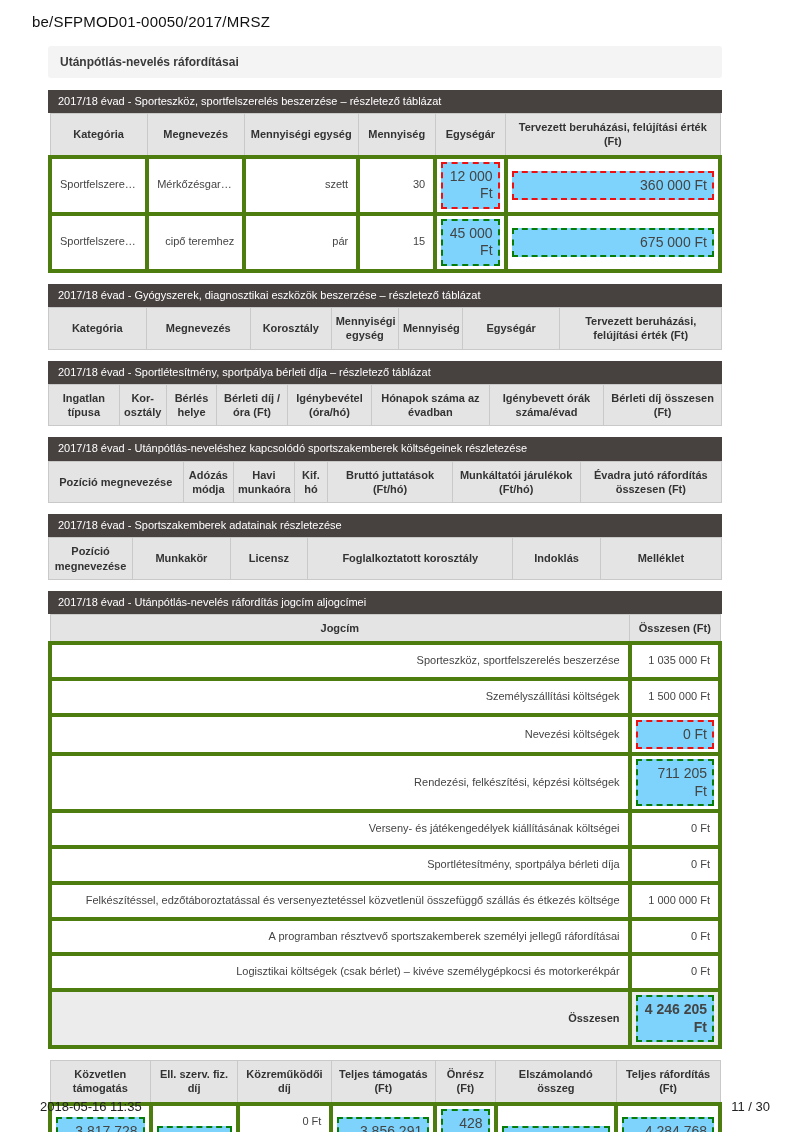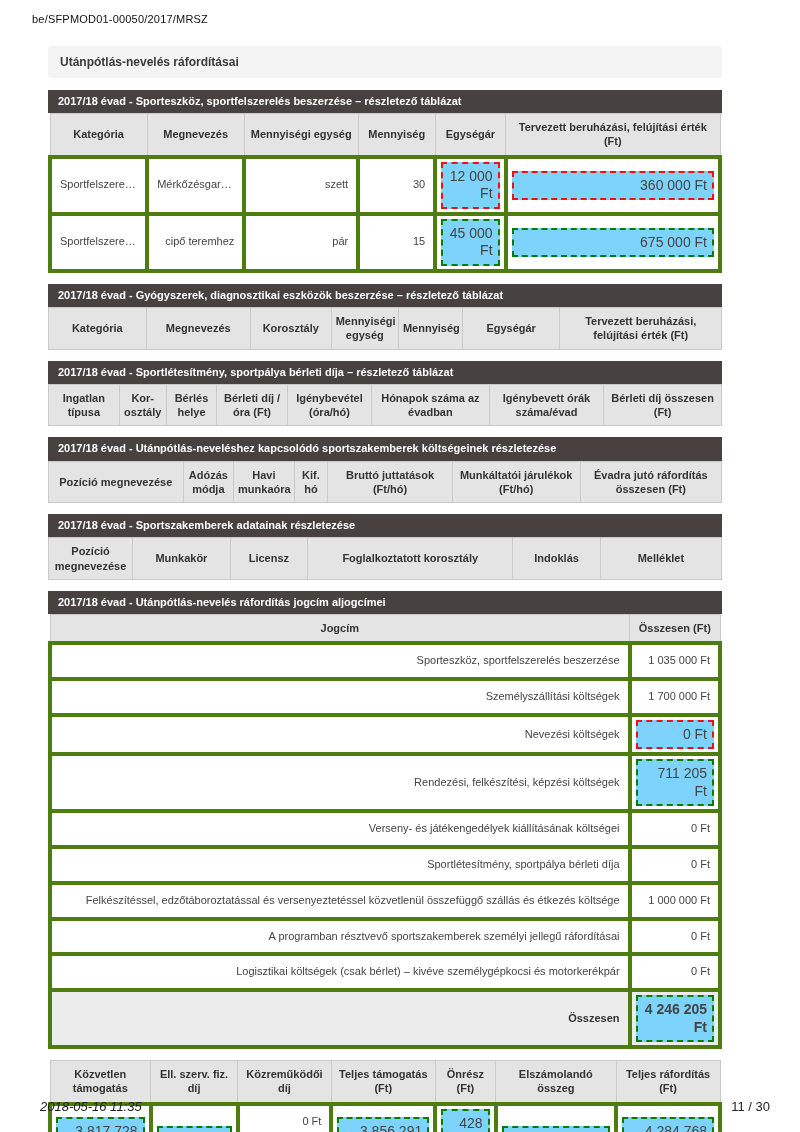--- a/index.html
+++ b/index.html
@@ -2,50 +2,50 @@
 <html><head>
 <meta charset="utf-8">
 <style>
   * { box-sizing: border-box; }
   html,body { margin:0; padding:0; }
   body {
     width:800px; height:1132px; position:relative; overflow:hidden;
     background:#ffffff; color:#333;
     font-family:"Liberation Sans","DejaVu Sans",sans-serif;
   }
-  .doc-id { position:absolute; top:13px; left:32px; font-size:11px; color:#111; letter-spacing:.2px; }
+  .doc-id { position:absolute; top:13px; left:32px; font-size:15px; color:#111; letter-spacing:.2px; }
   .content { position:absolute; top:46px; left:48px; width:674px; }
   .section-box {
     background:#f4f4f4; border-radius:3px; padding:9px 12px;
     font-size:12px; font-weight:bold; color:#3a3a3a; margin-bottom:12px;
   }
   .tbl { margin-bottom:11px; }
   .tbar {
-    background:#474140; color:#fff; font-weight:bold; font-size:11px;
+    background:#474140; color:#fff; font-weight:normal; font-size:11px;
     padding:5px 10px; line-height:1.2;
   }
   table { width:100%; border-collapse:collapse; table-layout:fixed;padding-left:16px; }
   th {
     background:#e4e4e4; font-size:11px; font-weight:bold; color:#333;
     padding:6px 4px; border:1px solid #c9c9c9; text-align:center; vertical-align:middle; line-height:1.3;
   }
   td {
     font-size:11px; color:#444; padding:9px 8px; border:4px solid #4d7c0f;
     vertical-align:middle; background:#fff; line-height:1.25;
     overflow:hidden; text-overflow:ellipsis;text-align:right;
   }
   td.boxcell { padding:3px 4px; }
   .vbox {
     display:block; border:2px dashed #ee1111; padding:4px 5px;
     font-size:14px; color:#444; background:#7dd3fc;
   }
   .vbox.red   { border-color:#ee1111; }
   .vbox.green { border-color:#077d07; }
   tr.total-row td { background:#ececec; font-weight:bold; color:#333; }
-  .footer-left  { position:absolute; bottom:18px; left:40px;  font-size:13px; color:#222;font-style:italic; }
+  .footer-left  { position:absolute; bottom:18px; left:40px;  font-size:13px; color:#222; }
   .footer-right { position:absolute; bottom:18px; right:30px; font-size:13px; color:#222; }
 </style>
 </head>
 <body>
 
 <div class="doc-id">be/SFPMOD01-00050/2017/MRSZ</div>
 
 <div class="content">
 
   <div class="section-box">Utánpótlás-nevelés ráfordításai</div>
@@ -217,21 +217,21 @@
         <th>Összesen (Ft)</th>
       </tr>
         </thead>
       <tbody>
         <tr>
           <td>Sporteszköz, sportfelszerelés beszerzése</td>
           <td>1 035 000 Ft</td>
         </tr>
         <tr>
           <td>Személyszállítási költségek</td>
-          <td>1 700 000 Ft</td>
+          <td>1 500 000 Ft</td>
         </tr>
         <tr>
           <td>Nevezési költségek</td>
           <td class="boxcell">
               <span class="vbox red">0 Ft</span>
             </td>
         </tr>
         <tr>
           <td>Rendezési, felkészítési, képzési költségek</td>
           <td class="boxcell">

